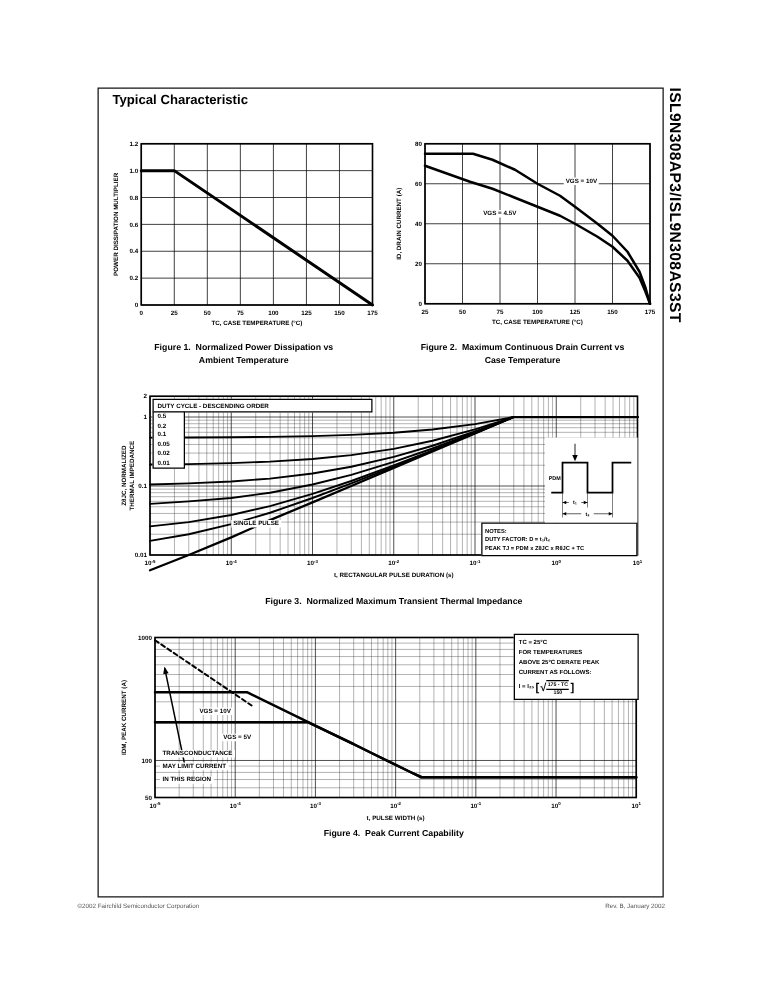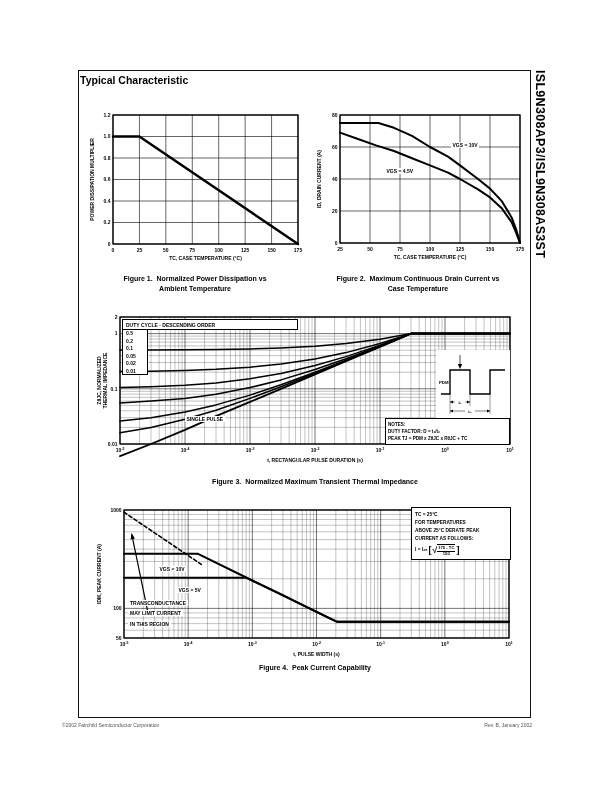--- a/index.html
+++ b/index.html
@@ -1,20 +1,20 @@
 <!DOCTYPE html>
 <html><head>
 <meta charset="utf-8">
 <style>
   html,body{margin:0;padding:0;background:#fff;}
   .page{position:relative;width:612px;height:792px;background:#fff;overflow:hidden;
         font-family:"Liberation Sans",sans-serif;color:#000;}
   .frame{position:absolute;left:78px;top:70px;width:453px;height:648px;
          border:1.6px solid #141414;box-sizing:border-box;}
-  .page-title{position:absolute;left:80px;top:74px;font-size:10.5px;font-weight:bold;}
+  .page-title{position:absolute;left:90px;top:74px;font-size:10.5px;font-weight:bold;}
   .side-text{position:absolute;left:533px;top:70px;writing-mode:vertical-rl;
              font-size:12.5px;font-weight:bold;letter-spacing:.3px;white-space:nowrap;}
   .footer{position:absolute;top:722px;font-size:5px;color:#555;}
   .footer.left{left:62px;} .footer.right{right:80px;}
   svg.chart{position:absolute;}
   svg text{font-family:"Liberation Sans",sans-serif;fill:#000;}
   .caption{position:absolute;text-align:center;font-weight:bold;font-size:7px;line-height:10px;}
   .ann{position:absolute;font-weight:bold;font-size:5px;line-height:6px;background:#fff;
        padding:0 1.5px;white-space:nowrap;}
   .box{position:absolute;background:#fff;border:.6px solid #000;box-sizing:border-box;font-weight:bold;}

